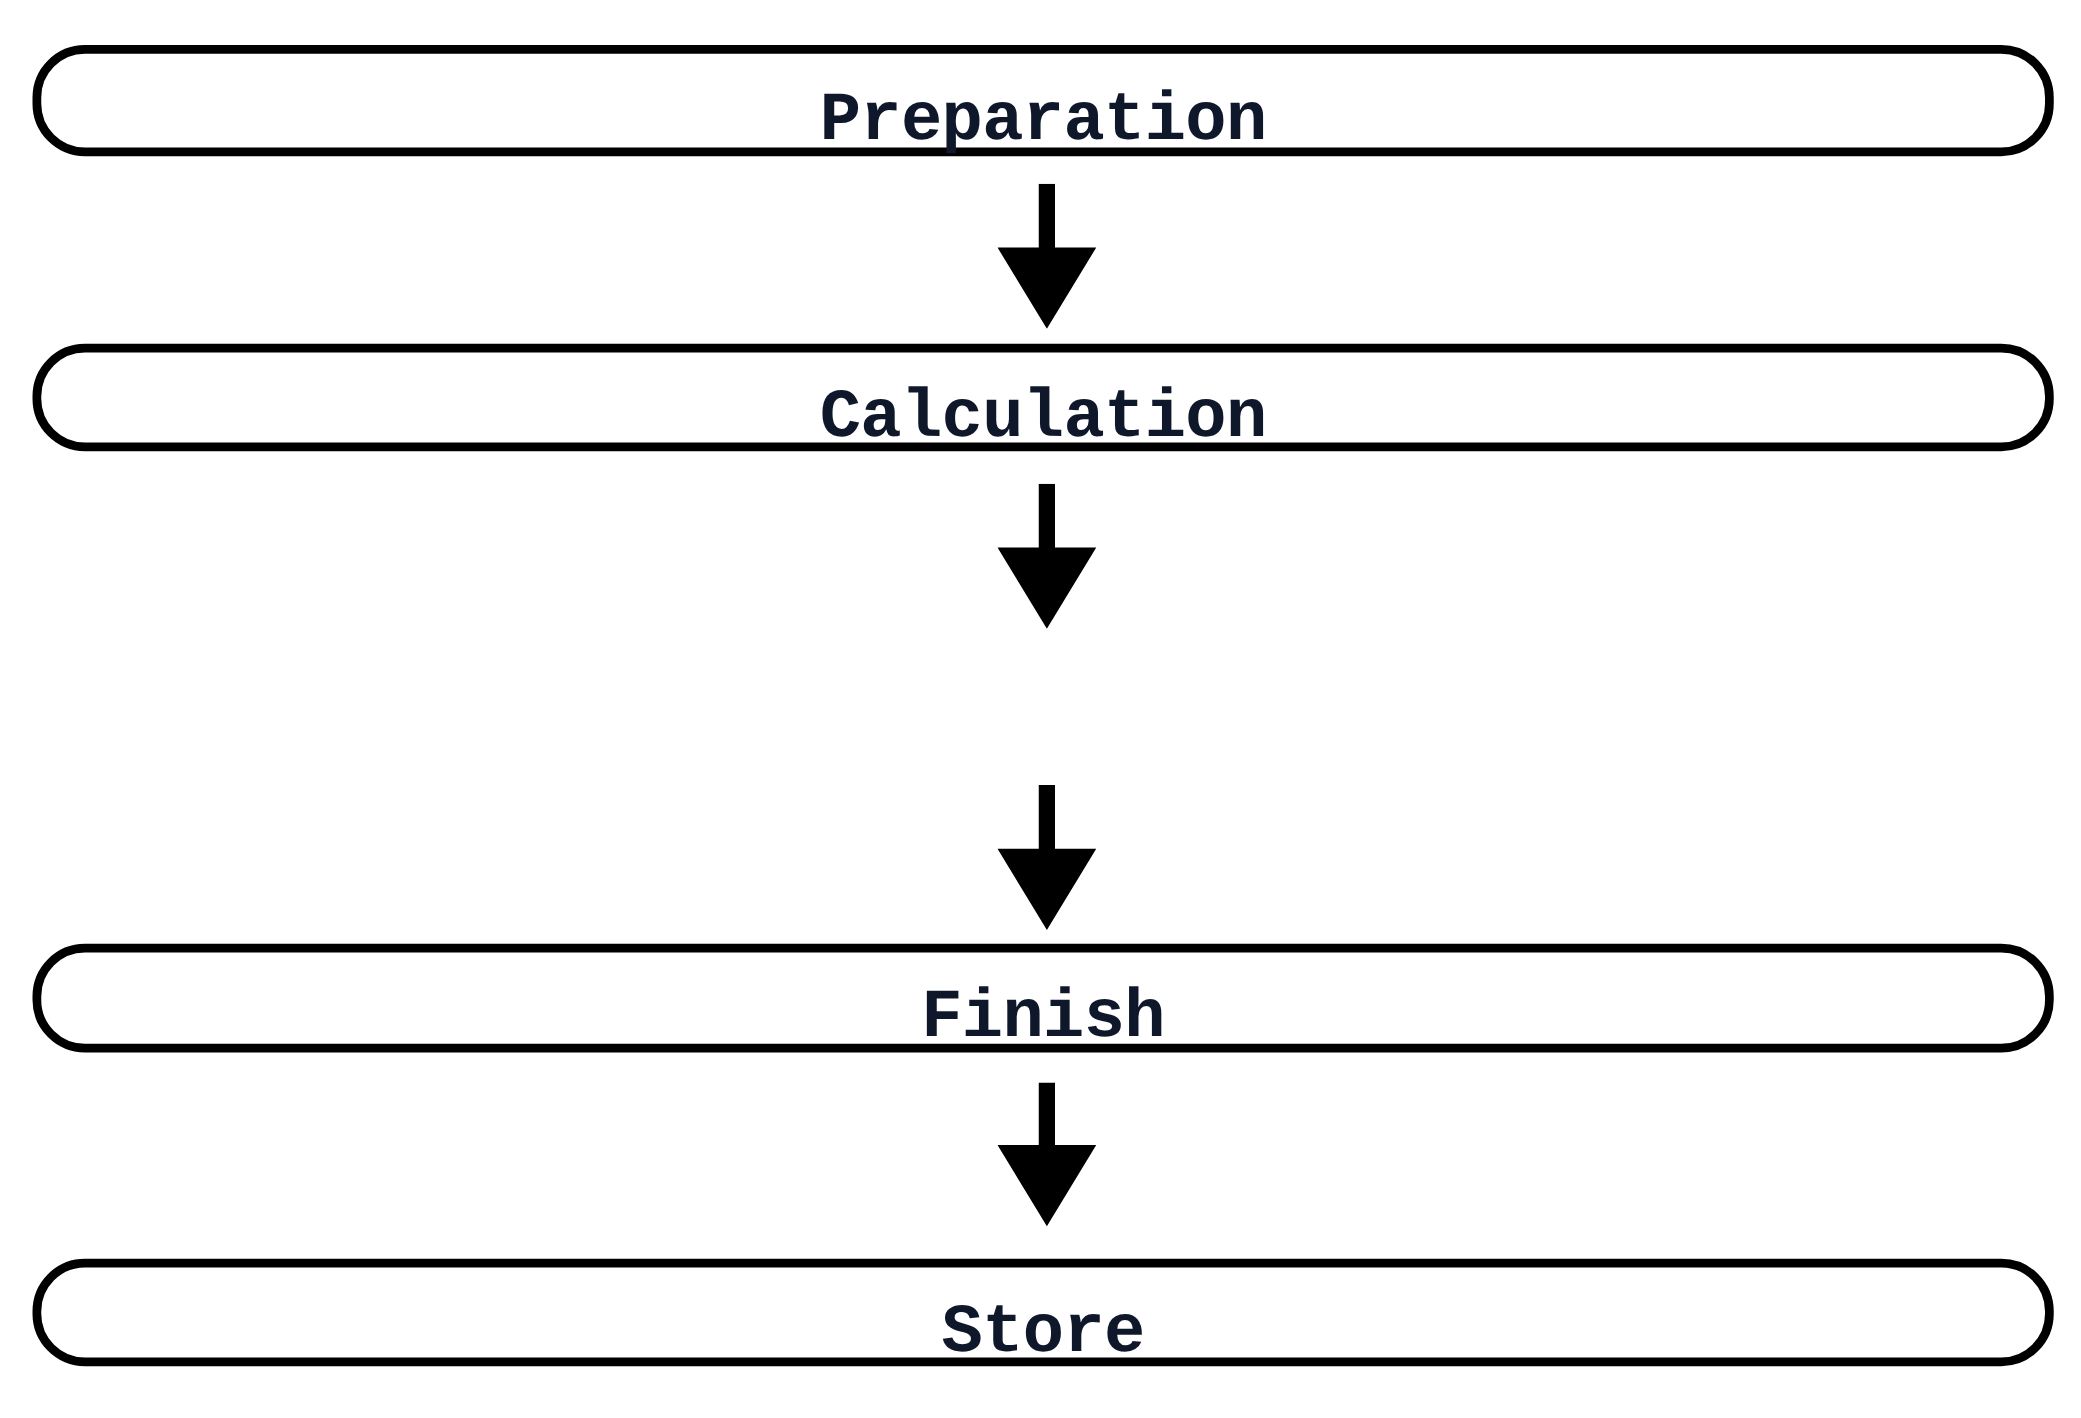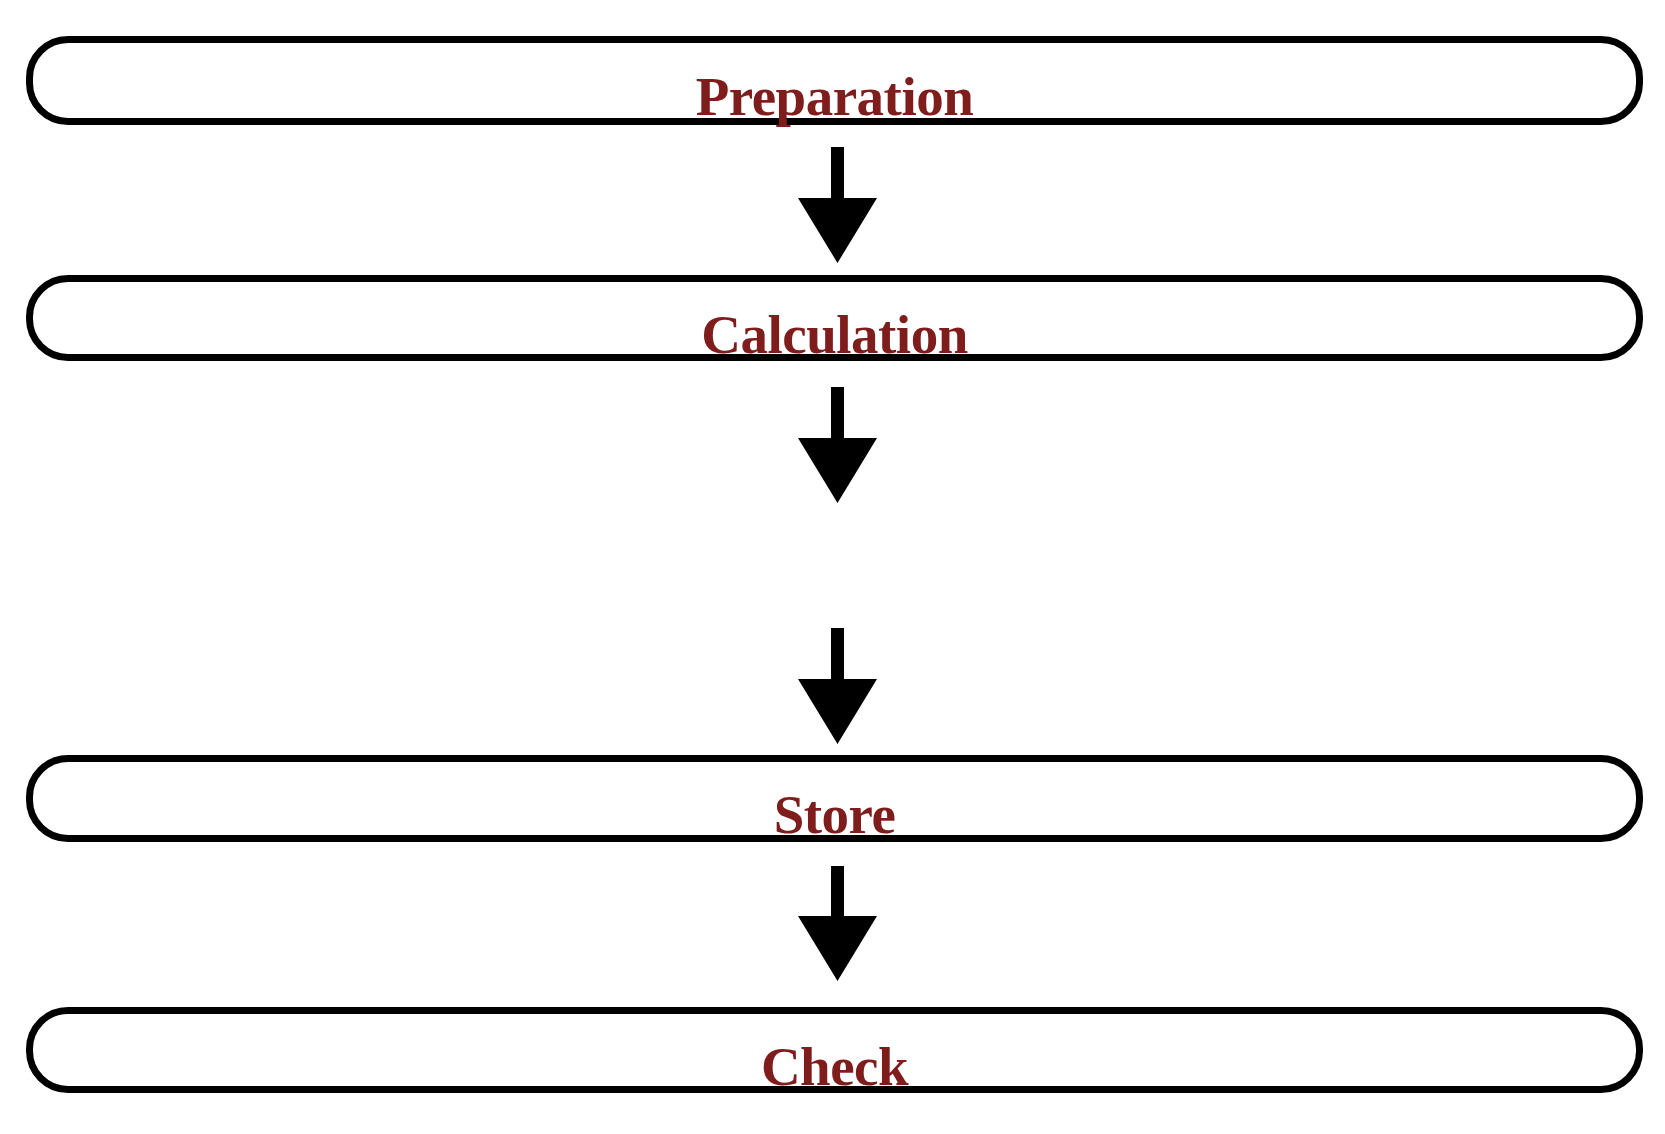--- a/index.html
+++ b/index.html
@@ -25,25 +25,25 @@
     width: 1617px;
     box-sizing: border-box;
     border: 7px solid #000000;
     border-radius: 42px;
     background: #ffffff;
     display: flex;
     align-items: center;
     justify-content: center;
   }
   .flow-node-label {
-    font-family: Liberation Serif, serif;
+    font-family: Liberation Mono, monospace;
     font-weight: bold;
     font-size: 55px;
     line-height: 1;
-    color: #7f1d1d;
+    color: #0f172a;
     letter-spacing: -0.5px;
     white-space: nowrap;
     text-align: center;
     user-select: none;
     margin-top: 32px;
   }
   .flow-arrow {
     position: absolute;
     display: block;
   }
@@ -88,26 +88,26 @@
   </div>
 
 
   <div class="flow-arrow arrow-3">
     <svg width="79" height="116" viewBox="0 0 79 116" xmlns="http://www.w3.org/2000/svg">
       <path d="M 33 0 L 46 0 L 46 51 L 79 51 L 39.5 116 L 0 51 L 33 51 Z" fill="#000000"></path>
     </svg>
   </div>
 
   <div class="flow-node node-4">
-    <span class="flow-node-label">Store</span>
+    <span class="flow-node-label">Finish</span>
   </div>
 
   <div class="flow-arrow arrow-4">
     <svg width="79" height="115" viewBox="0 0 79 115" xmlns="http://www.w3.org/2000/svg">
       <path d="M 33 0 L 46 0 L 46 50 L 79 50 L 39.5 115 L 0 50 L 33 50 Z" fill="#000000"></path>
     </svg>
   </div>
 
   <div class="flow-node node-5">
-    <span class="flow-node-label">Check</span>
+    <span class="flow-node-label">Store</span>
   </div>
 
 </div>
 
 </body></html>

